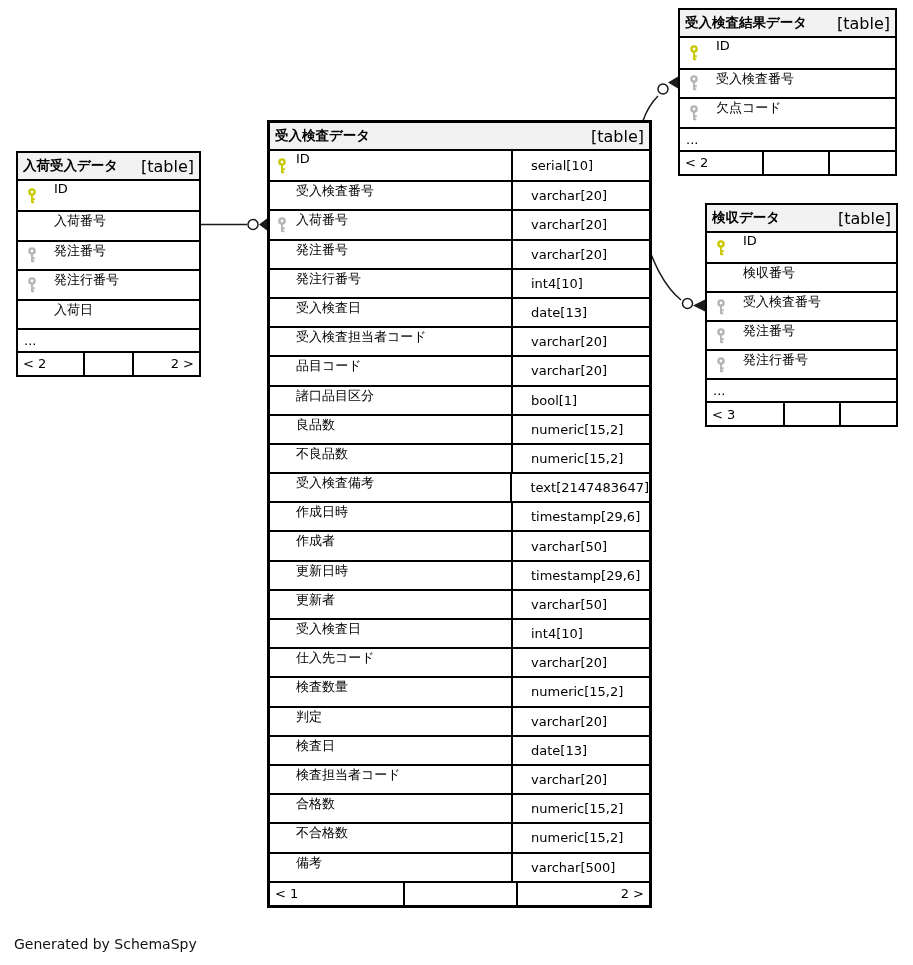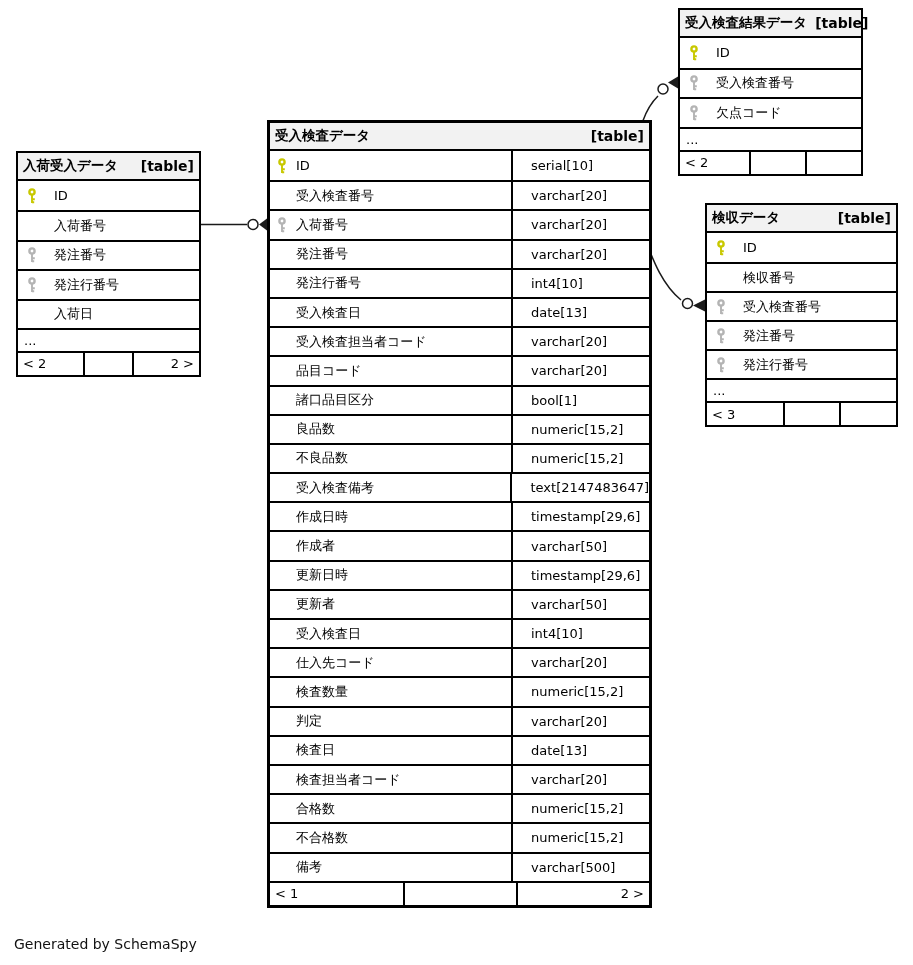--- a/index.html
+++ b/index.html
@@ -4,22 +4,22 @@
 <style>
   html,body{margin:0;padding:0;background:#fff}
   .canvas{position:relative;width:913px;height:965px;background:#fff;
           font-family:"DejaVu Sans","Liberation Sans",sans-serif;color:#000;overflow:hidden}
   .wires{position:absolute;left:0;top:0;z-index:0}
   .tbl{position:absolute;background:#fff;border:2px solid #000;z-index:1;font-size:13px;box-sizing:border-box}
   #t1{border-width:3px}
   .hdr{display:flex;align-items:center;justify-content:space-between;height:26px;
        background:#f2f2f2;border-bottom:2px solid #000;padding:0 5px}
   .ttl{font-weight:bold;font-size:13.5px;white-space:nowrap}
-  .badge{font-weight:bold;font-size:14px;color:#000;margin-left:8px;white-space:nowrap}
-  .row{display:flex;align-items:center;height:29.2px;border-top:2px solid #000;box-sizing:border-box}
+  .badge{font-weight:normal;font-size:16px;color:#000;margin-left:8px;white-space:nowrap}
+  .row{display:flex;height:29.2px;border-top:2px solid #000;box-sizing:border-box}
   .row:first-child{border-top:none}
   #t0 .row{height:29.4px}
   #t2 .row{height:29.5px}
   #t3 .row{height:29px}
   .keycell{flex:0 0 26px;padding-left:7px;display:flex;align-items:center;box-sizing:border-box}
   .side .keycell{flex:0 0 36px;padding-left:9px}
   .namecell{flex:1 1 auto;white-space:nowrap;overflow:hidden}
   .typecell{flex:0 0 138px;align-self:stretch;display:flex;align-items:center;
             border-left:2px solid #000;padding-left:18px;box-sizing:border-box;white-space:nowrap}
   .morerow{display:flex;align-items:center;height:23px;border-top:2px solid #000;
@@ -249,21 +249,21 @@
           <span class="typecell">varchar[500]</span>
         </div>
       </div>
   <div class="foot">
         <span class="fc fc-l">&lt; 1</span>
         <span class="fc fc-m"></span>
         <span class="fc fc-r">2 &gt;</span>
       </div>
     </div>
 
-  <div class="tbl side" id="t2" style="left:678px;top:8px;width:185px">
+  <div class="tbl side" id="t2" style="left:678px;top:8px;width:219px">
     <div class="hdr">
       <span class="ttl">受入検査結果データ</span>
       <span class="badge">[table]</span>
     </div>
     <div class="body">
         <div class="row">
           <span class="keycell">
             <svg width="10" height="16" viewBox="0 0 10 16">
               <circle cx="5" cy="4" r="2.6" fill="none" stroke="#c8c800" stroke-width="2.4"></circle>
               <path d="M5 6.6 V15 M5 11.2 h2.8 M5 14.2 h2.2" fill="none" stroke="#c8c800" stroke-width="1.9"></path>

